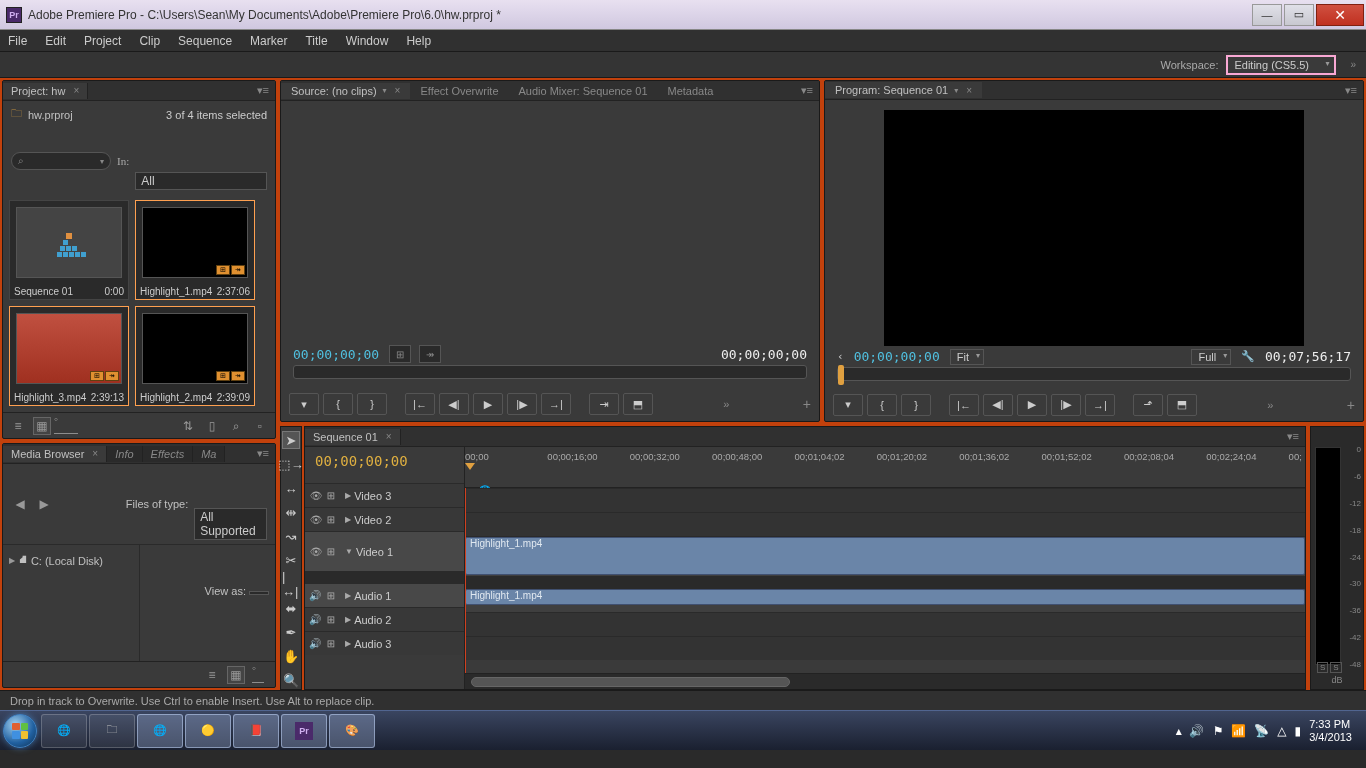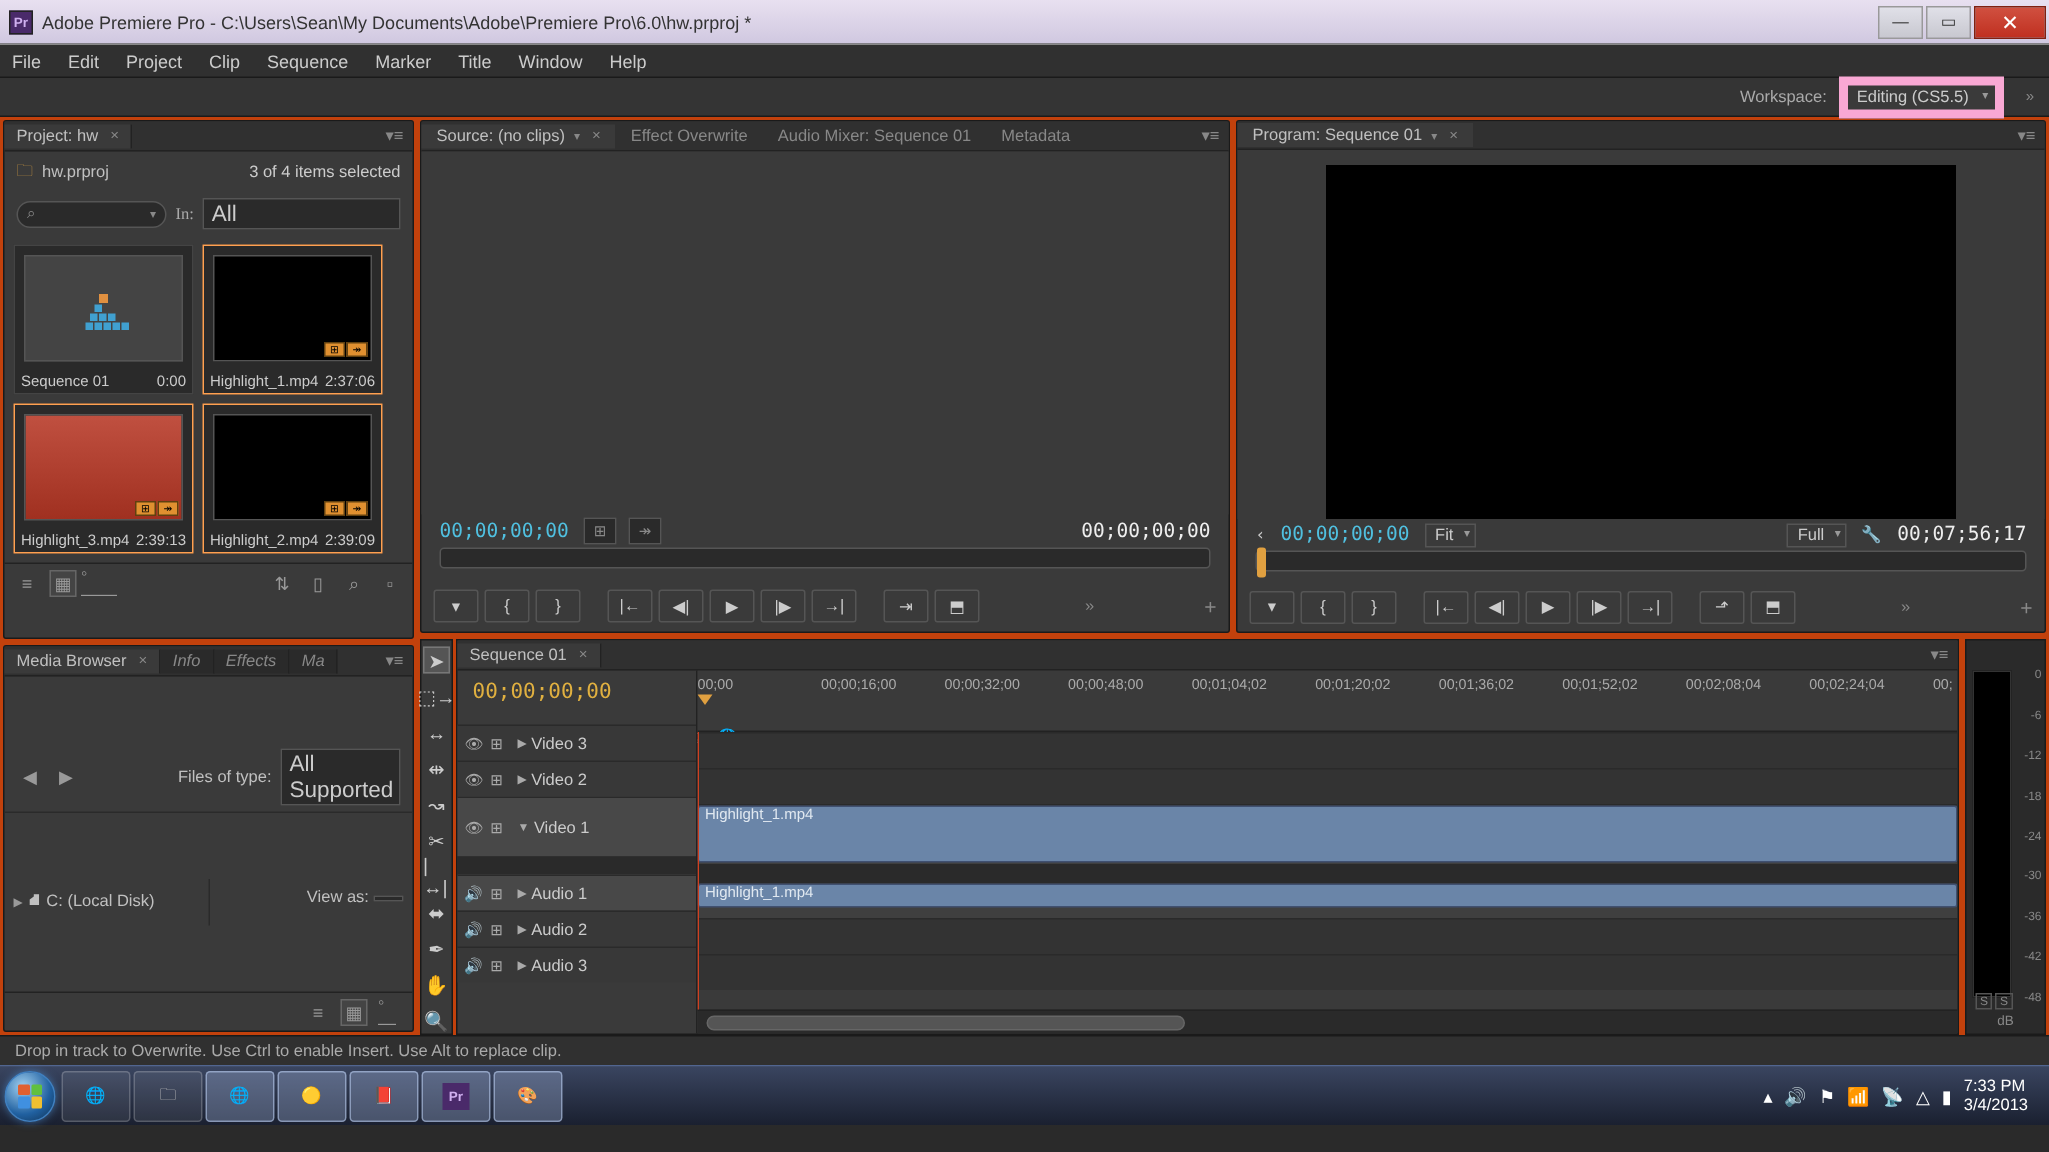--- a/index.html
+++ b/index.html
@@ -15,21 +15,21 @@
 .win-btn.min, .win-btn.max { background:linear-gradient(#e0e0e8,#c8c8d0); border:1px solid #999; margin-right:2px; }
 .win-btn.close { width:48px; background:linear-gradient(#d05040,#c03020); border:1px solid #802010; color:#fff; font-size:14px; }
 
 
 .menubar { height:22px; background:#303030; display:flex; align-items:center; padding:0 8px; gap:18px; color:#ccc; font-size:12px; border-bottom:1px solid #1a1a1a; }
 .menu-item { cursor:pointer; }
 
 
 .wsbar { height:26px; background:#343434; display:flex; align-items:center; justify-content:flex-end; padding:0 10px; gap:8px; border-bottom:1px solid #1a1a1a; }
 .wsbar .lbl { color:#aaa; }
-.ws-select { background:#3a3a3a; border:6px solid #f9a8d4; color:#ccc; padding:2px 18px 2px 6px; position:relative; font-size:11px; min-width:110px; }
+.ws-select { background:#3a3a3a; border:2px solid #f9a8d4; color:#ccc; padding:2px 18px 2px 6px; position:relative; font-size:11px; min-width:110px; }
 .ws-select::after { content:"▾"; position:absolute; right:5px; color:#999; font-size:8px; }
 .ws-chev { color:#888; font-size:10px; margin-left:6px; }
 
 
 .main { display:flex; height:612px; background:#c2410c; }
 
 .left-col { width:278px; display:flex; flex-direction:column; }
 .center-col { flex:1; display:flex; flex-direction:column; }
 
 
@@ -42,21 +42,21 @@
 
 
 .proj-panel { flex:0 0 346px; }
 .proj-sub { padding:4px 8px; display:flex; align-items:center; gap:6px; }
 .folder-icon { color:#c09040; }
 .proj-sel { margin-left:auto; color:#ccc; }
 .proj-search { padding:4px 8px; display:flex; gap:6px; align-items:center; }
 .search-box { flex:0 0 100px; background:#2a2a2a; border:1px solid #555; height:18px; border-radius:9px; display:flex; align-items:center; padding:0 6px; color:#888; font-size:10px;}
 .search-box::after{ content:"▾"; margin-left:auto; font-size:8px; color:#888;}
 .in-label { color:#aaa;font-family:Liberation Serif, serif; }
-.in-select { flex:1; background:#2a2a2a; border:1px solid #555; color:#ccc; padding:1px 5px; font-size:15px; }
+.in-select { flex:1; background:#2a2a2a; border:1px solid #555; color:#ccc; padding:1px 5px; font-size:12px;margin-top:40px; }
 .bins { padding:6px; display:flex; flex-wrap:wrap; gap:6px; }
 .bin { width:120px; height:100px; border:1px solid #ffa050; background:#2a2a2a; display:flex; flex-direction:column; position:relative; }
 .bin.unsel { border-color:#444; }
 .bin-thumb { flex:1; margin:6px; background:#000; position:relative; border:1px solid #555;}
 .bin-thumb.seq { background:#444; display:flex; align-items:center; justify-content:center; }
 .thumb-badges { position:absolute; bottom:2px; right:2px; display:flex; gap:1px;}
 .badge { width:14px; height:10px; background:#e09030; border:1px solid #604010; font-size:7px; display:flex; align-items:center; justify-content:center; color:#000;}
 .bin-footer { display:flex; justify-content:space-between; padding:2px 4px; font-size:10px; color:#ccc; }
 .seq-icon { width:24px; height:20px; position:relative; }
 .seq-icon::before { content:""; position:absolute; width:6px; height:6px; background:#e09040; top:0; left:9px; }
@@ -64,21 +64,21 @@
 .seq-icon .r1 { top:7px; left:6px; }
 .seq-icon .r2 { top:13px; left:3px; }
 .seq-icon .r3 { top:19px; left:0; }
 .seq-icon .c { width:5px; height:5px; background:#40a0d0; }
 .bottom-toolbar { height:26px; border-top:1px solid #222; display:flex; align-items:center; padding:0 6px; gap:6px; }
 .tb-btn { width:18px; height:18px; display:flex; align-items:center; justify-content:center; color:#999; font-size:12px; border:1px solid transparent;}
 .tb-btn.active{ border-color:#666; background:#444;}
 .tb-spacer { flex:1; }
 
 
-.media-panel { flex:1;gap:44px; }
+.media-panel { flex:1; }
 .media-row { padding:4px 8px; display:flex; align-items:center; gap:6px; border-bottom:1px solid #2a2a2a; }
 .media-tree { flex:1; padding:6px; }
 .tree-item { display:flex; align-items:center; gap:4px; padding:2px 0; }
 .tri { font-size:8px; color:#999; }
 
 
 .monitors-row { height:346px; display:flex; }
 .monitor { flex:1; display:flex; flex-direction:column; }
 .mon-hdr { height:20px; display:flex; align-items:center; background:#303030; border-bottom:1px solid #222; font-size:11px; }
 .mtab { padding:2px 10px; display:flex; gap:4px; align-items:center; cursor:pointer; }

